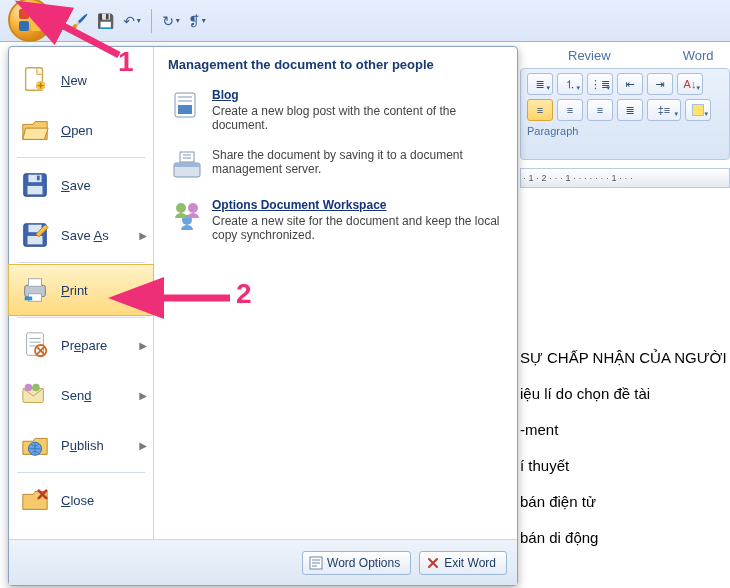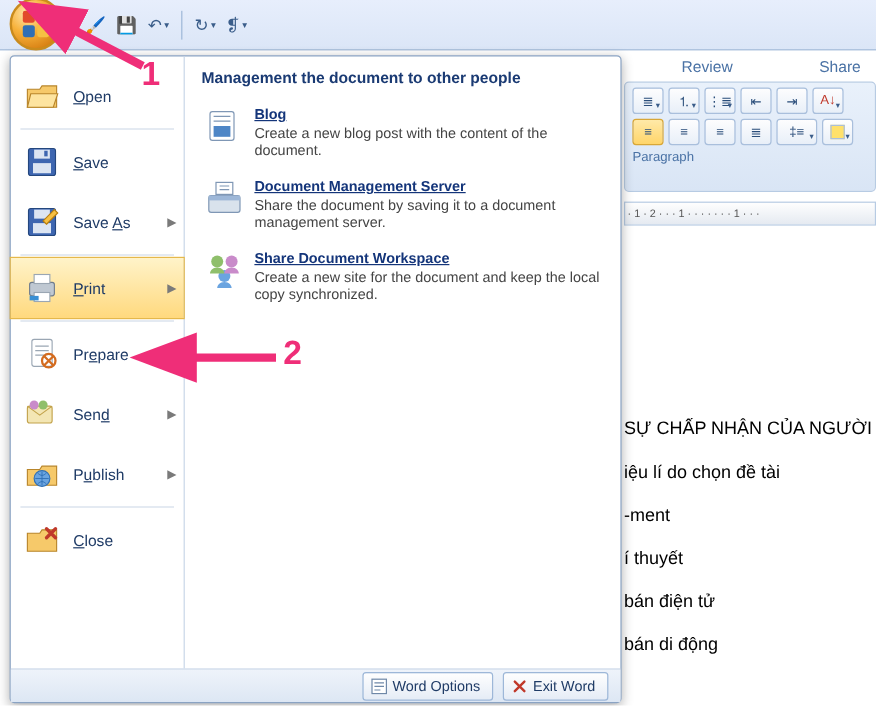--- a/index.html
+++ b/index.html
@@ -89,21 +89,21 @@
 
   .om-right { flex:1; padding:10px 14px; }
   .om-right h4 { margin:0 0 8px 0; font-size:13px; color:#1a3a73; font-weight:bold; }
   .sub-item { display:flex; gap:8px; padding:8px 2px; }
   .sub-item .sicon { width:34px; height:34px; display:flex; align-items:center; justify-content:center; color:#5a7aa7; }
   .sub-item .sicon svg { width:32px; height:32px; }
   .sub-item .txt { flex:1; font-size:12px; color:#444; }
   .sub-item .txt .title { color:#14357a; font-weight:bold; text-decoration:underline; margin-bottom:2px; }
 
   .om-footer {
-    height:28px; border-top:1px solid #c9d6e8; background:linear-gradient(#eef3fa,#dde7f4);
+    height:46px; border-top:1px solid #c9d6e8; background:linear-gradient(#eef3fa,#dde7f4);
     display:flex; justify-content:flex-end; align-items:center; gap:8px; padding:0 10px;text-align:right;
   }
   .fbtn {
     height:24px; padding:0 10px 0 6px; border:1px solid #9db7d8; border-radius:3px;
     background:linear-gradient(#fefefe,#e5ecf6); font-size:12px; color:#1f3b66;
     display:flex; align-items:center; gap:4px; cursor:pointer;
   }
   .fbtn .fi { width:14px; height:14px; display:inline-flex; align-items:center; justify-content:center; }
 
   
@@ -128,21 +128,21 @@
   <div class="tool">🖌️</div>
   <div class="tool">💾</div>
   <div class="tool drop">↶</div>
   <div class="sep"></div>
   <div class="tool drop">↻</div>
   <div class="tool drop">❡</div>
 </div>
 
 <div class="ribbon-tabs">
   <span>Review</span>
-  <span>Share</span>
+  <span>Word</span>
 </div>
 
 <div class="ribbon-body">
   <div class="ribbon-row">
     <div class="rbtn mini-drop">≣</div>
     <div class="rbtn mini-drop">⒈</div>
     <div class="rbtn mini-drop">⋮≣</div>
     <div class="rbtn">⇤</div>
     <div class="rbtn">⇥</div>
     <div class="rbtn mini-drop" style="color:#c0392b">A↓</div>
@@ -168,20 +168,31 @@
   <div>-ment</div>
   <div>í thuyết</div>
   <div>bán điện tử</div>
   <div>bán di động</div>
 </div>
 
 <div class="office-menu">
   <div class="om-body">
     <div class="om-left">
 
+      <div class="om-item">
+        <div class="om-ico">
+          <svg viewBox="0 0 32 32">
+              <rect x="6" y="3" width="18" height="24" rx="2" fill="#fff" stroke="#c9a84a" stroke-width="1.5"></rect>
+              <path d="M18 3v7h6" fill="#fdf0c4" stroke="#c9a84a"></path>
+              <circle cx="22" cy="22" r="5" fill="#f6c043"></circle>
+              <path d="M22 19v6M19 22h6" stroke="#b77d0d" stroke-width="1.5"></path>
+            </svg>
+        </div>
+        <span><span class="und">N</span>ew</span>
+      </div>
 
       <div class="om-item">
         <div class="om-ico">
           <svg viewBox="0 0 32 32">
               <path d="M3 10h11l2-3h13v19H3z" fill="#f6c96a" stroke="#b8852a"></path>
               <path d="M6 14h24l-4 12H3z" fill="#fde4a0" stroke="#b8852a"></path>
             </svg>
         </div>
         <span><span class="und">O</span>pen</span>
       </div>
@@ -302,38 +313,37 @@
       <div class="sub-item">
         <div class="sicon">
           <svg viewBox="0 0 32 32">
               <rect x="3" y="14" width="26" height="14" rx="2" fill="#d9e2ec" stroke="#7f97b5"></rect>
               <rect x="3" y="14" width="26" height="4" fill="#9db7d8"></rect>
               <rect x="9" y="3" width="14" height="10" fill="#fff" stroke="#7f97b5"></rect>
               <path d="M12 6h8M12 9h8" stroke="#7f97b5"></path>
             </svg>
         </div>
         <div class="txt">
-          <div class="title">Document Management Server</div>
           <div>Share the document by saving it to a document management server.</div>
         </div>
       </div>
 
       <div class="sub-item">
         <div class="sicon">
           <svg viewBox="0 0 32 32">
               <circle cx="10" cy="9" r="5" fill="#8fbf6b"></circle>
               <circle cx="22" cy="9" r="5" fill="#c98bca"></circle>
               <circle cx="16" cy="21" r="5" fill="#6aa4e0"></circle>
               <path d="M10 14c-4 0-6 3-6 5h12c0-2-2-5-6-5z" fill="#8fbf6b"></path>
               <path d="M22 14c-4 0-6 3-6 5h12c0-2-2-5-6-5z" fill="#c98bca"></path>
               <path d="M16 26c-4 0-6 3-6 5h12c0-2-2-5-6-5z" fill="#6aa4e0"></path>
             </svg>
         </div>
         <div class="txt">
-          <div class="title">Share Document Workspace</div>
+          <div class="title">Options Document Workspace</div>
           <div>Create a new site for the document and keep the local copy synchronized.</div>
         </div>
       </div>
 
     </div>
   </div>
 
   <div class="om-footer">
     <div class="fbtn">
       <span class="fi">

